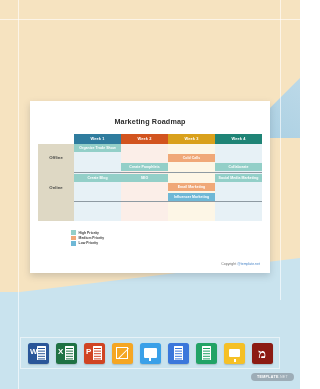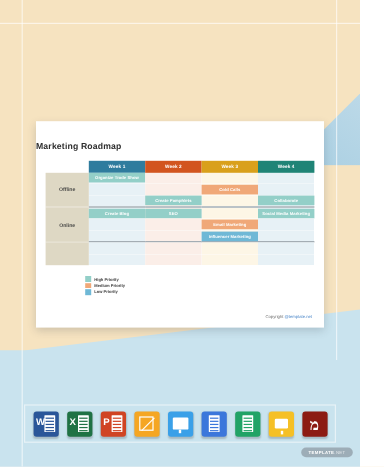--- a/index.html
+++ b/index.html
@@ -55,21 +55,21 @@
   
   #card {
     position: absolute;
     left: 30px; top: 101px;
     width: 240px; height: 172px;
     background: #ffffff;
     box-shadow: 0 3px 7px rgba(60,70,80,0.22);
   }
 
   .doc-title {
-    text-align: left;
+    text-align: center;
     font-size: 7.2px;
     font-weight: bold;
     color: #2d2d2d;
     letter-spacing: 0.15px;
     margin-top: 16px;
   }
 
   
   .roadmap {
     position: absolute;

